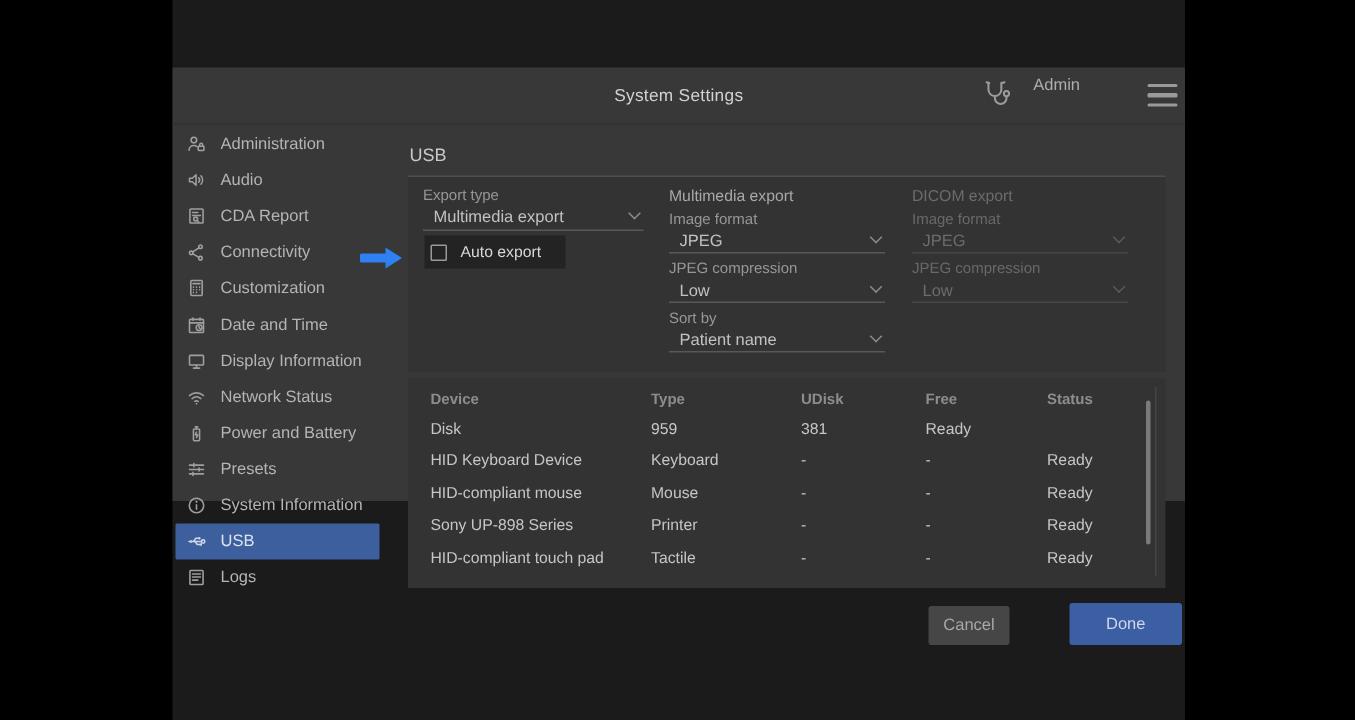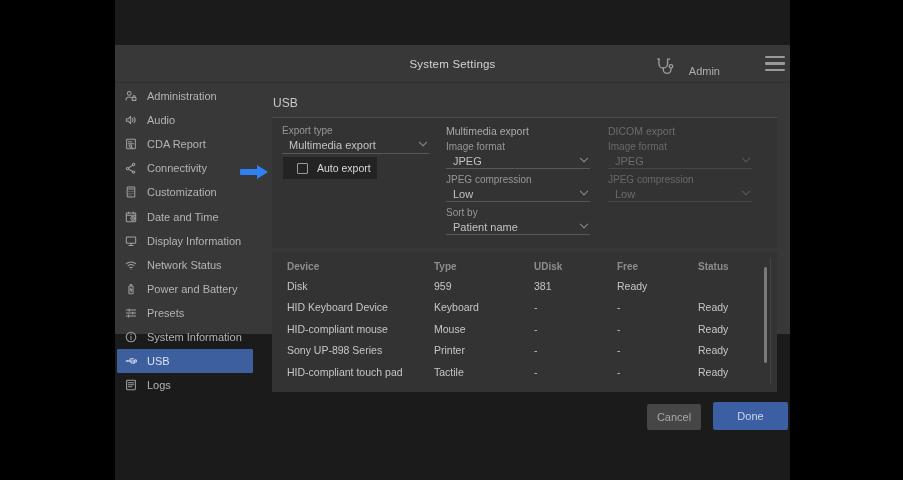--- a/index.html
+++ b/index.html
@@ -7,21 +7,21 @@
     font-family:"Liberation Sans", sans-serif; }
   .screen { position:absolute; left:115px; top:0; width:675px; height:480px; background:#1b1b1b; }
   .window { position:absolute; left:0; top:45px; width:675px; height:289px; background:#383838; }
 
   
   .win-header { position:absolute; left:0; top:0; width:100%; height:38px;
     border-bottom:1px solid #303030; }
   .win-title { position:absolute; left:0; right:0; top:13px; text-align:center;
     font-size:11.5px; color:#d2d2d2; letter-spacing:.2px; }
   .user-area { position:absolute; right:70px; top:6px; height:26px; display:flex;
-    align-items:flex-end; gap:14px; cursor:default; }
+    align-items:flex-start; gap:14px; cursor:default; }
   .steth { width:22px; height:22px; color:#9b9b9b; }
   .user-name { font-size:11px; color:#aeaeae; }
   .hamburger { position:absolute; right:5px; top:11px; width:20px; height:15px;
     display:flex; flex-direction:column; justify-content:space-between; }
   .hamburger span { display:block; height:2.2px; background:#9a9a9a; border-radius:1px; }
 
   
   .sidebar { position:absolute; left:0; top:38px; width:140px; bottom:0; padding-top:1px; }
   .side-item { height:24.1px; margin:0 2px; display:flex; align-items:center; gap:9px;
     padding-left:7px; color:#b4b4b4; font-size:11px; border-radius:1px; cursor:default; }
@@ -53,21 +53,21 @@
   .chev { width:6px; height:6px; border-right:1.4px solid #8d8d8d; border-bottom:1.4px solid #8d8d8d;
     transform:rotate(45deg) translate(-2px,-2px); }
   .disabled .group-title { color:#6c6c6c; }
   .disabled .f-label { color:#696969; }
   .disabled .dd { border-bottom-color:#474747; }
   .disabled .dd-value { color:#6c6c6c; }
   .disabled .chev { border-color:#5a5a5a; }
 
   .dd-exporttype { margin-top:0; height:17px; }
   .auto-export { margin-top:3px; margin-left:1px; width:94px; height:22px; background:#232323;
-    display:flex; align-items:center; gap:9px; padding-left:14px; }
+    display:flex; align-items:center; gap:9px; padding-left:4px; }
   .checkbox { width:11px; height:11px; border:1.2px solid #9a9a9a; border-radius:1px; background:transparent; }
   .auto-label { font-size:10.5px; color:#d8d8d8; }
 
   
   .pointer { position:absolute; left:125px; top:120px; width:28px; height:14px; }
   .pointer .shaft { position:absolute; left:0; top:4px; width:18px; height:6px; background:#2f80f2; border-radius:1px; }
   .pointer .head { position:absolute; left:17px; top:0; width:0; height:0;
     border-left:11px solid #2f80f2; border-top:7px solid transparent; border-bottom:7px solid transparent; }
 
   
@@ -76,21 +76,21 @@
   .thead { height:17px;font-weight:bold; }
   .thead > div { font-size:10px; color:#8d8d8d; }
   .tbody .trow { height:21.5px; }
   .tbody .trow > div { font-size:10.5px; color:#c6c6c6; white-space:nowrap; }
   .scroll-track { position:absolute; right:6px; top:6px; bottom:8px; width:1px; background:#444; }
   .scroll-thumb { position:absolute; right:10px; top:15px; width:3px; height:96px; background:#7a7a7a; border-radius:2px; }
 
   
   .btn { position:absolute; border:none; border-radius:2px; font-size:11px;
     font-family:"Liberation Sans", sans-serif; cursor:default; }
-  .btn-cancel { left:392px; top:321px; width:54px; height:26px; background:#464646; color:#a8a8a8; }
+  .btn-cancel { left:364px; top:321px; width:54px; height:26px; background:#464646; color:#a8a8a8; }
   .btn-done   { left:458px; top:319px; width:75px; height:28px; background:#3b5fa2; color:#cdd8ec; }
 </style>
 </head>
 <body>
 
 <div class="screen">
   <div class="window">
 
     <div class="win-header">
       <div class="win-title">System Settings</div>

